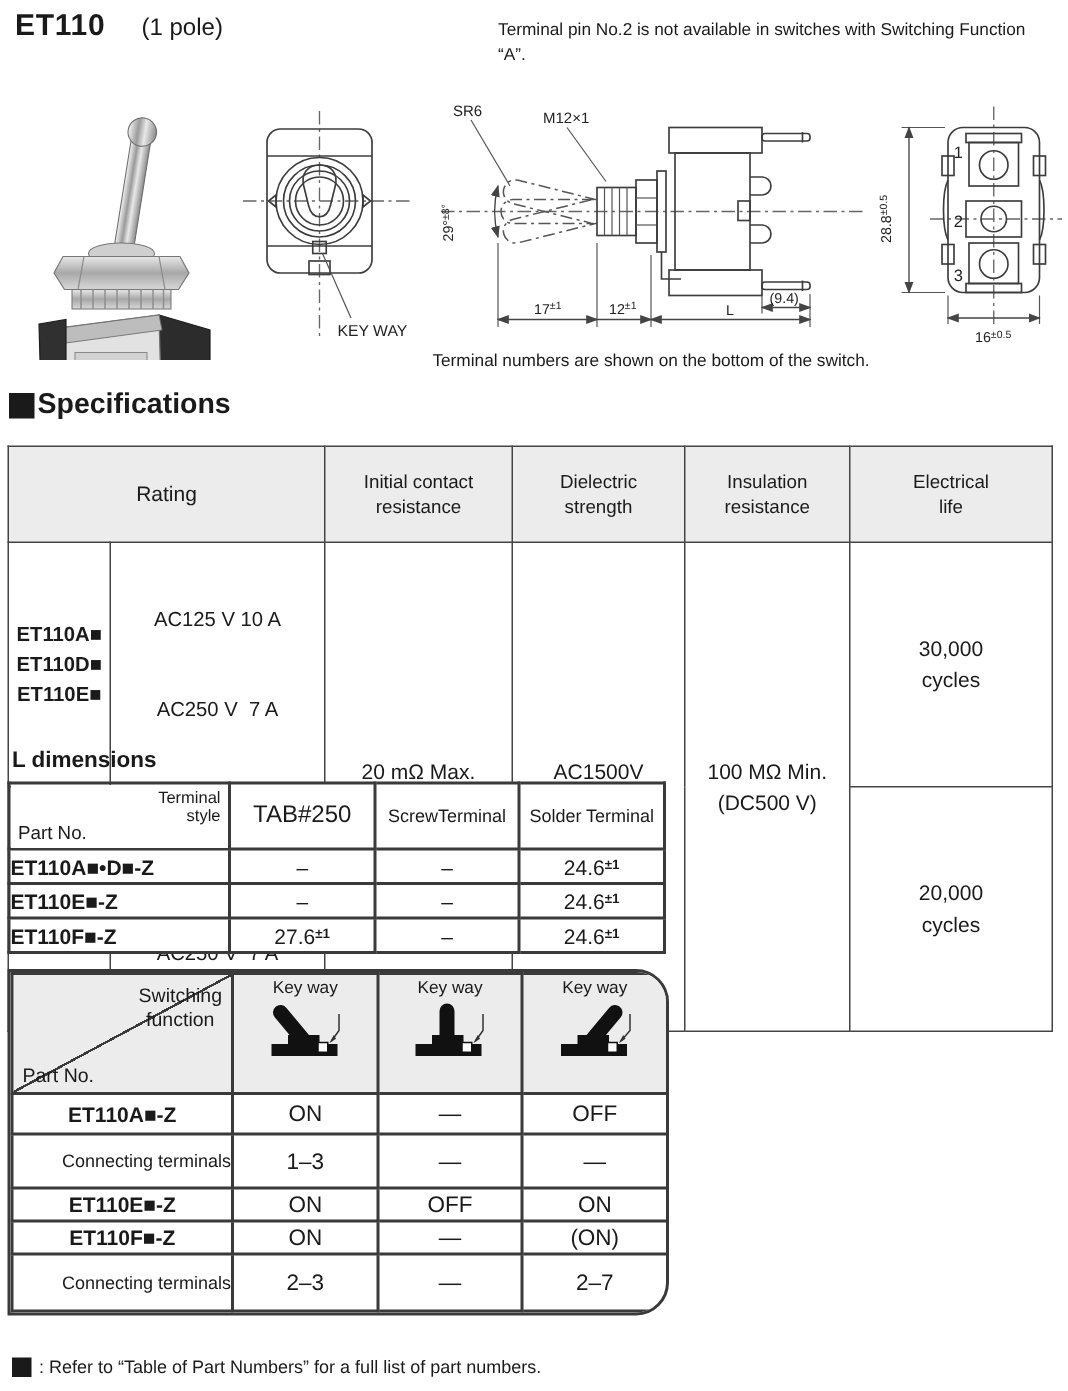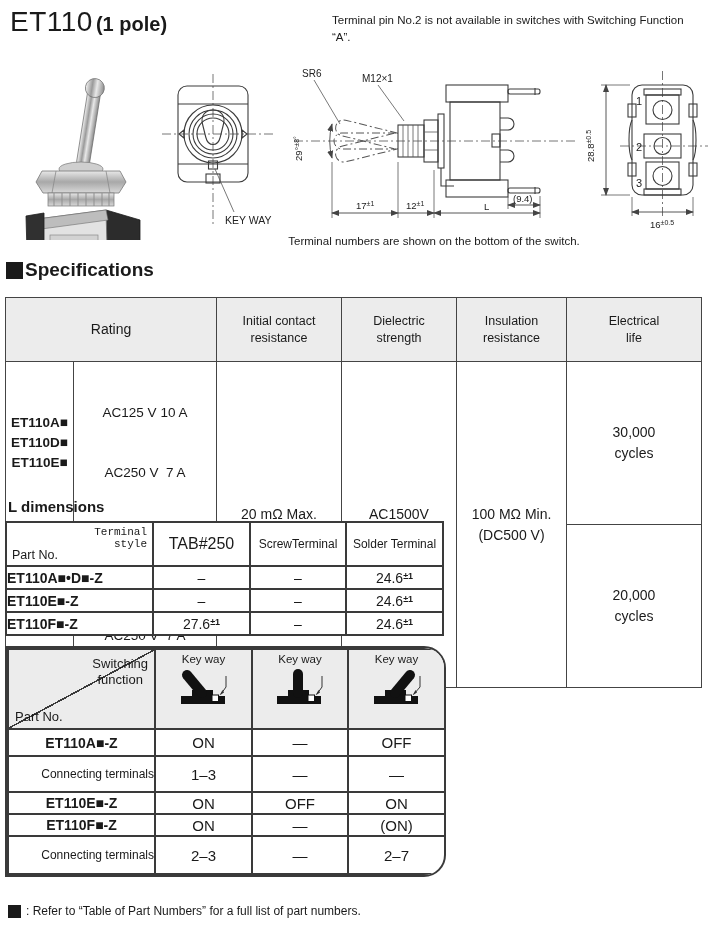--- a/index.html
+++ b/index.html
@@ -1,22 +1,22 @@
 <!DOCTYPE html>
 <html><head>
 <meta charset="utf-8">
 <style>
   html,body{margin:0;padding:0;background:#fff;}
   #page{position:relative;width:712px;height:927px;background:#fff;overflow:hidden;
         font-family:"Liberation Sans","DejaVu Sans",sans-serif;color:#1a1a1a;}
 
   
   .title-row{position:absolute;left:10px;top:6px;white-space:nowrap;}
-  .title-main{font-size:28px;font-weight:normal;letter-spacing:.5px;text-align:center;}
-  .title-sub{font-size:20px;font-weight:bold;margin-left:3px;}
+  .title-main{font-size:20px;font-weight:bold;letter-spacing:.5px;text-align:center;}
+  .title-sub{font-size:16px;font-weight:normal;margin-left:24px;}
   .head-note{position:absolute;left:332px;top:12px;width:356px;font-size:11.5px;line-height:1.45;}
 
   
   .drawing{position:absolute;}
   .caption{position:absolute;left:264px;top:235px;width:340px;text-align:center;font-size:11.5px;}
 
   svg text{font-family:"Liberation Sans","DejaVu Sans",sans-serif;fill:#222;}
   .ln{stroke:#3c3c3c;stroke-width:1.1;fill:none;}
   .lnthin{stroke:#555;stroke-width:.8;fill:none;}
   .cl{stroke:#666;stroke-width:.9;fill:none;stroke-dasharray:9 3 2 3;}
@@ -42,21 +42,21 @@
   
   .ldim-table{position:absolute;left:5px;top:521px;width:437px;}
   .ldim-table th,.ldim-table td{border:2px solid #3a3a3a;padding:0;background:#fff;}
   .ldim-table th{font-weight:normal;}
   .ldim-part{font-weight:bold;font-size:14px;text-align:left;padding-left:10px;}
   .cell-c{text-align:center;font-size:14px;}
   sup.tol{font-size:9px;font-weight:bold;vertical-align:4px;}
 
   .diag-cell{position:relative;background:
       linear-gradient(to bottom right,transparent calc(50% - .8px),#3a3a3a calc(50% - .8px),#3a3a3a calc(50% + .8px),transparent calc(50% + .8px));}
-  .diag-top{position:absolute;right:5px;top:3px;text-align:right;font-size:11px;line-height:1.1;font-family:Liberation Mono, monospace;}
+  .diag-top{position:absolute;right:5px;top:3px;text-align:right;font-size:11px;line-height:1.1;}
   .diag-bottom{position:absolute;left:5px;bottom:3px;font-size:12.5px;}
 
   .sw-wrap{position:absolute;left:5px;top:646px;width:437px;border:2px solid #3a3a3a;
            border-radius:0 22px 22px 0;overflow:hidden;background:#fff;}
   .sw-table{width:437px;}
   .sw-table th,.sw-table td{border:2px solid #3a3a3a;padding:0;}
   .sw-table th{background:#ececec;font-weight:normal;vertical-align:top;}
   .sw-diag{background:#ececec,
       }
   .sw-diag{position:relative;}

